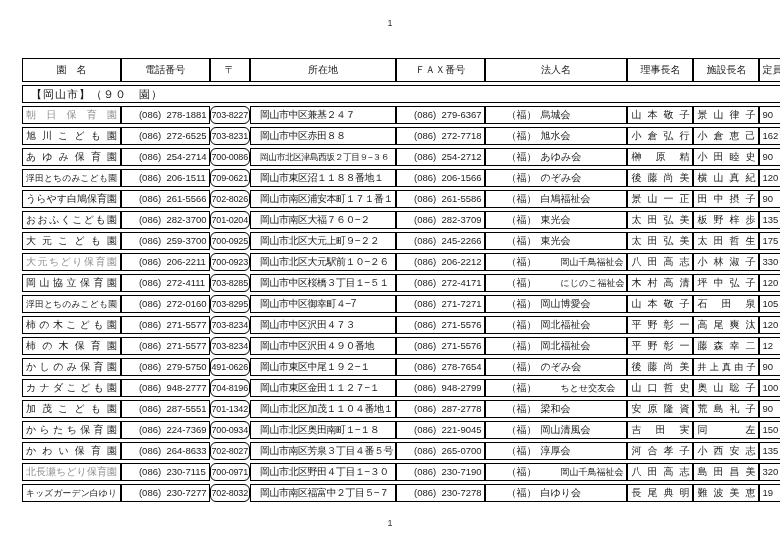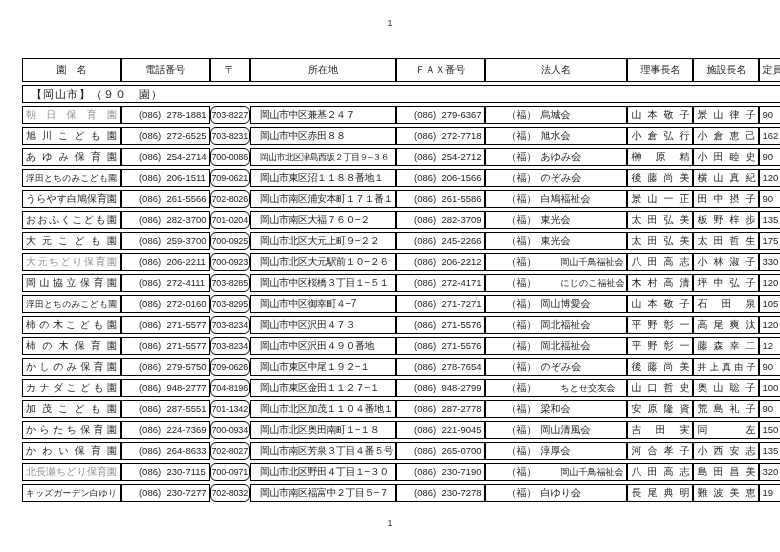--- a/index.html
+++ b/index.html
@@ -202,21 +202,21 @@
           <td class="addr">岡山市中区沢田４９０番地</td>
           <td class="fax">(086)  271-5576</td>
           <td class="corp"><span class="prefix">（福）</span><span>岡北福祉会</span></td>
           <td class="jname">平野彰一</td>
           <td class="jname">藤森幸二</td>
           <td class="cap">12</td>
         </tr>
         <tr>
           <td class="jname">かしのみ保育園</td>
           <td class="phone">(086)  279-5750</td>
-          <td class="postal">709-0626</td>
+          <td class="postal">491-0626</td>
           <td class="addr">岡山市東区中尾１９２−１</td>
           <td class="fax">(086)  278-7654</td>
           <td class="corp"><span class="prefix">（福）</span><span>のぞみ会</span></td>
           <td class="jname">後藤尚美</td>
           <td class="jname shrink9">井上真由子</td>
           <td class="cap">90</td>
         </tr>
         <tr>
           <td class="jname">カナダこども園</td>
           <td class="phone">(086)  948-2777</td>

